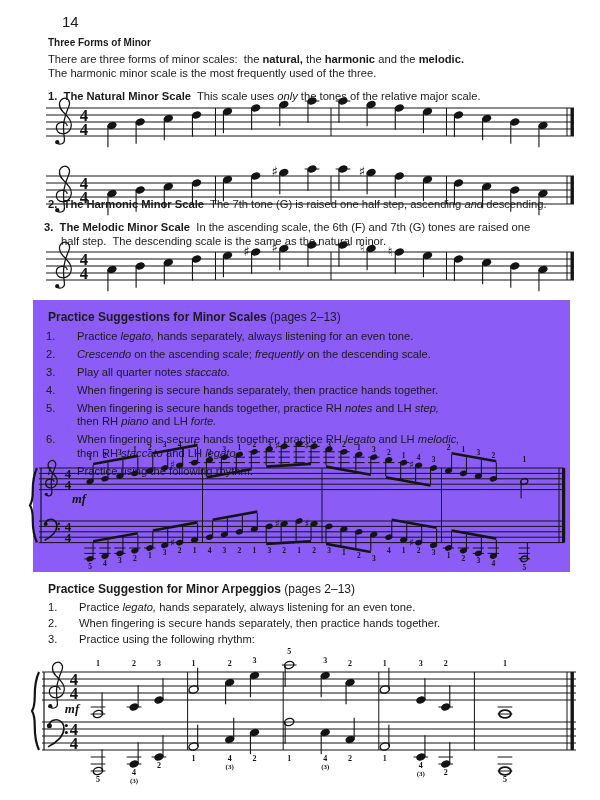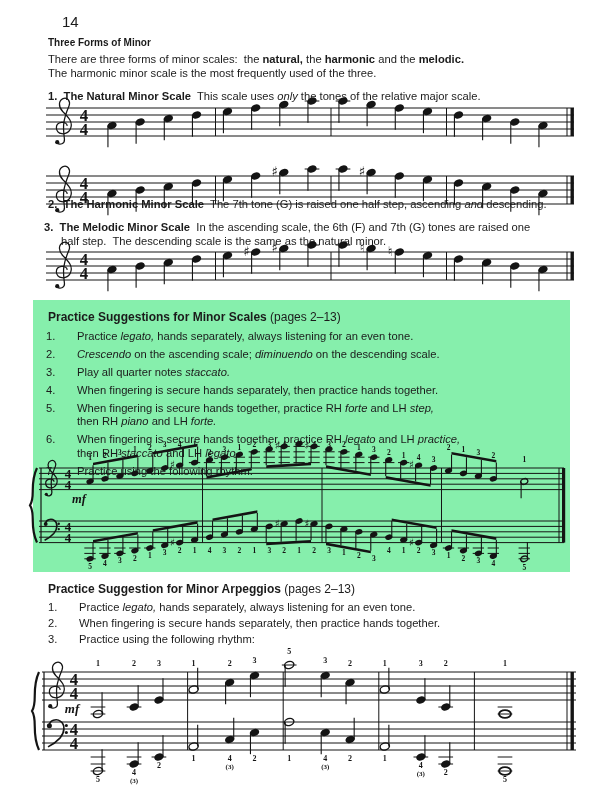--- a/index.html
+++ b/index.html
@@ -11,21 +11,21 @@
   .para{left:48px;top:52px;font-size:11.2px;line-height:14px;white-space:pre-wrap;width:520px;}
   .secline{font-size:11.2px;line-height:13.5px;white-space:pre-wrap;width:530px;
            padding-left:17px;text-indent:-17px;}
   .sec1{left:48px;top:81px;margin-top:9px;}
   .sec2{left:48px;top:157px;margin-top:41px;}
   .sec3{left:44px;top:221px;}
   .b{font-weight:bold;}
   .i{font-style:italic;}
   svg{overflow:visible;display:block;}
   .staffsvg{position:absolute;left:40px;width:540px;}
-  .graybox{position:absolute;left:33px;top:300px;width:537px;height:272px;background:#86efac;}
+  .graybox{position:absolute;left:33px;top:300px;width:537px;height:272px;background:#8b5cf6;}
   .boxtitle{padding:10px 0 6px 15px;font-size:12px;}
   .plist{padding-left:13px;}
   .pitem{display:flex;font-size:11.2px;line-height:13.4px;margin-bottom:4.6px;}
   .pnum{width:18px;flex:0 0 18px;}
   .ptext{white-space:pre-wrap;flex:1;padding-left:13px;}
   .arptitle{left:48px;top:582px;font-size:12px;}
   .arplist{left:48px;top:601px;width:520px;}
   .arplist .pitem{margin-bottom:2.6px;}
 </style>
 </head>
@@ -203,38 +203,38 @@
 
   <div class="graybox">
     <div class="boxtitle"><span class="b">Practice Suggestions for Minor Scales</span><span> (pages 2–13)</span></div>
     <div class="plist">
       <div class="pitem">
           <span class="pnum">1.</span>
           <span class="ptext"><span>Practice </span><span class="i">legato,</span><span> hands separately, always listening for an even tone.</span></span>
         </div>
       <div class="pitem">
           <span class="pnum">2.</span>
-          <span class="ptext"><span class="i">Crescendo</span><span> on the ascending scale; </span><span class="i">diminuendo</span><span> on the descending scale.</span></span>
+          <span class="ptext"><span class="i">Crescendo</span><span> on the ascending scale; </span><span class="i">frequently</span><span> on the descending scale.</span></span>
         </div>
       <div class="pitem">
           <span class="pnum">3.</span>
           <span class="ptext"><span>Play all quarter notes </span><span class="i">staccato.</span></span>
         </div>
       <div class="pitem">
           <span class="pnum">4.</span>
           <span class="ptext"><span>When fingering is secure hands separately, then practice hands together.</span></span>
         </div>
       <div class="pitem">
           <span class="pnum">5.</span>
-          <span class="ptext"><span>When fingering is secure hands together, practice RH </span><span class="i">forte</span><span> and LH </span><span class="i">step,</span><span>
+          <span class="ptext"><span>When fingering is secure hands together, practice RH </span><span class="i">notes</span><span> and LH </span><span class="i">step,</span><span>
 then RH </span><span class="i">piano</span><span> and LH </span><span class="i">forte.</span></span>
         </div>
       <div class="pitem">
           <span class="pnum">6.</span>
-          <span class="ptext"><span>When fingering is secure hands together, practice RH </span><span class="i">legato</span><span> and LH </span><span class="i">practice,</span><span>
+          <span class="ptext"><span>When fingering is secure hands together, practice RH </span><span class="i">legato</span><span> and LH </span><span class="i">melodic,</span><span>
 then RH </span><span class="i">staccato</span><span> and LH </span><span class="i">legato.</span></span>
         </div>
       <div class="pitem">
           <span class="pnum">7.</span>
           <span class="ptext"><span>Practice using the following rhythm:</span></span>
         </div>
     </div>
     <svg style="position:absolute;left:0;top:146px;" width="537" height="126" id="staff-exercise">
         <line x1="6" y1="22" x2="531" y2="22" stroke="#141414" stroke-width="1"></line>
         <line x1="6" y1="27.4" x2="531" y2="27.4" stroke="#141414" stroke-width="1"></line>

